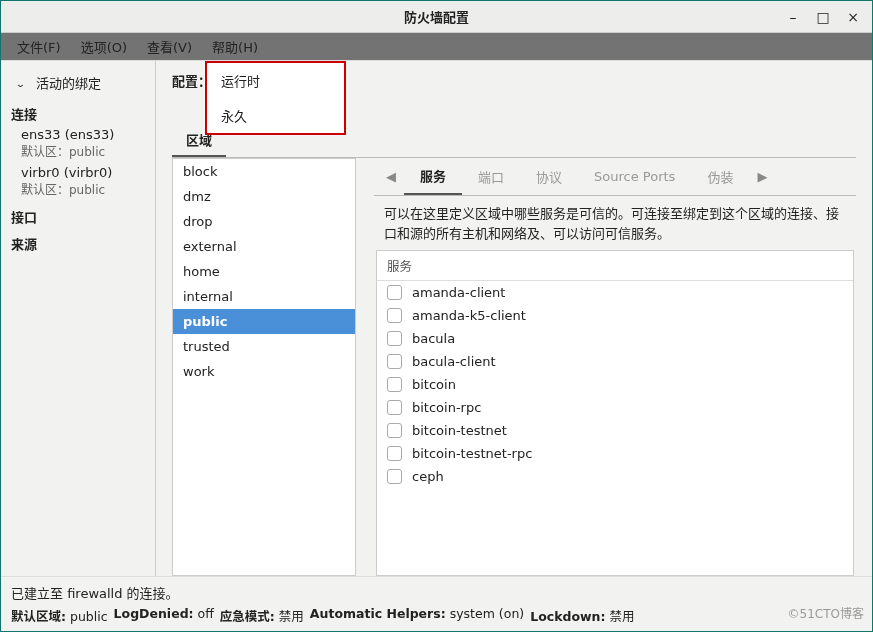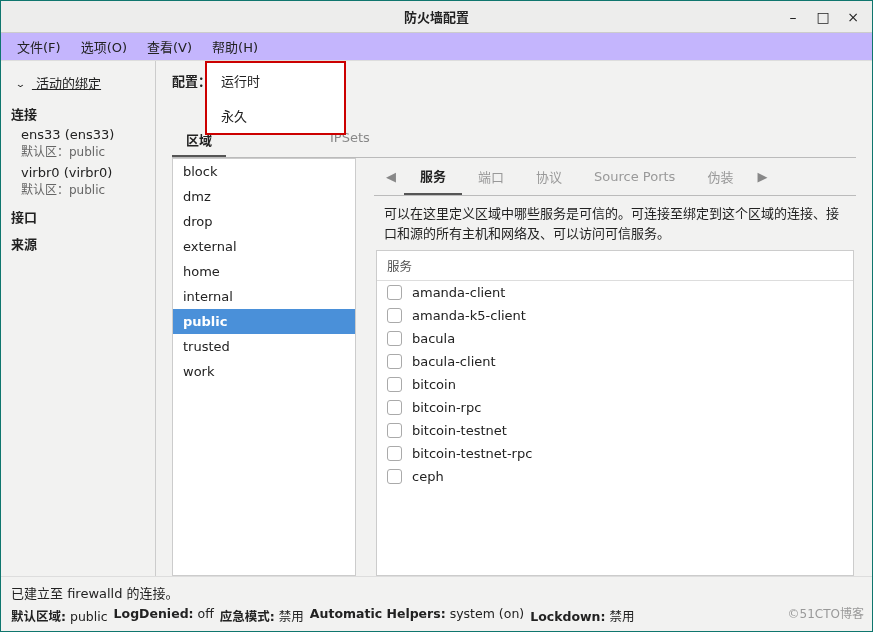--- a/index.html
+++ b/index.html
@@ -2,26 +2,26 @@
 <html><head>
 <meta charset="utf-8">
 <style>
   * { box-sizing: border-box; }
   html, body { margin:0; padding:0; font-family: "DejaVu Sans","Noto Sans CJK SC",sans-serif; font-size:13px; color:#222; background:#f5f5f4; }
   .window { width:873px; height:632px; display:flex; flex-direction:column; border:1px solid #0f766e; background:#f2f2f1; position:relative; }
   .titlebar { height:32px; border-bottom:1px solid #ccc; display:flex; align-items:center; justify-content:center; position:relative; background:#ededec; }
   .titlebar .title { font-weight:bold; }
   .titlebar .winbtns { position:absolute; right:4px; top:0; height:32px; display:flex; align-items:center; gap:0; }
   .winbtn { width:30px; height:28px; display:flex; align-items:center; justify-content:center; font-size:14px; }
-  .menubar { height:28px; display:flex; align-items:center; padding:0 6px; background:#c4b5fd; border-bottom:1px solid #ddd; }
+  .menubar { height:28px; display:flex; align-items:center; padding:0 6px; background:#737373; border-bottom:1px solid #ddd; }
   .menuitem { padding:3px 10px; }
   .main { flex:1; display:flex; min-height:0; }
   .sidebar { width:155px; border-right:1px solid #ccc; display:flex; flex-direction:column; padding:8px 0 8px 0; }
   .sidebar-inner { flex:1; padding:0 10px; overflow:auto; }
-  .sidebar-head { padding:4px 0 6px 4px;text-decoration:underline; }
+  .sidebar-head { padding:4px 0 6px 4px; }
   .sidebar-label { font-weight:bold; padding:6px 0 2px 0; }
   .conn-item { padding:2px 0 0 10px; }
   .conn-sub { color:#666; font-size:12px; padding:0 0 4px 10px; }
   .change-zone-wrap { padding:8px; }
   .btn { border:1px solid #bbb; background:#fafafa; padding:6px 10px; border-radius:3px; color:#888; }
   .content { flex:1; display:flex; flex-direction:column; padding:10px 16px 0 16px; position:relative; min-height:0; }
   .config-row { display:flex; align-items:center; margin-bottom:6px; }
   .config-label { font-weight:bold; }
   .dropdown-box { position:absolute; left:204px; top:60px; width:141px; border:2px solid #c00; background:#fff; }
   .dropdown-opt { padding:8px 14px; }
@@ -94,21 +94,20 @@
     </div>
 
     <div class="content">
       <div class="config-row">
         <span class="config-label">配置：</span>
       </div>
 
       <div class="tabs-top">
         <div class="tab active">区域</div>
         <div class="tab" style="width:90px"></div>
-        <div class="tab">IPSets</div>
       </div>
 
 
       <div class="zones-row">
         <div class="zone-list">
           <div class="zone-item">block</div>
           <div class="zone-item">dmz</div>
           <div class="zone-item">drop</div>
           <div class="zone-item">external</div>
           <div class="zone-item">home</div>

